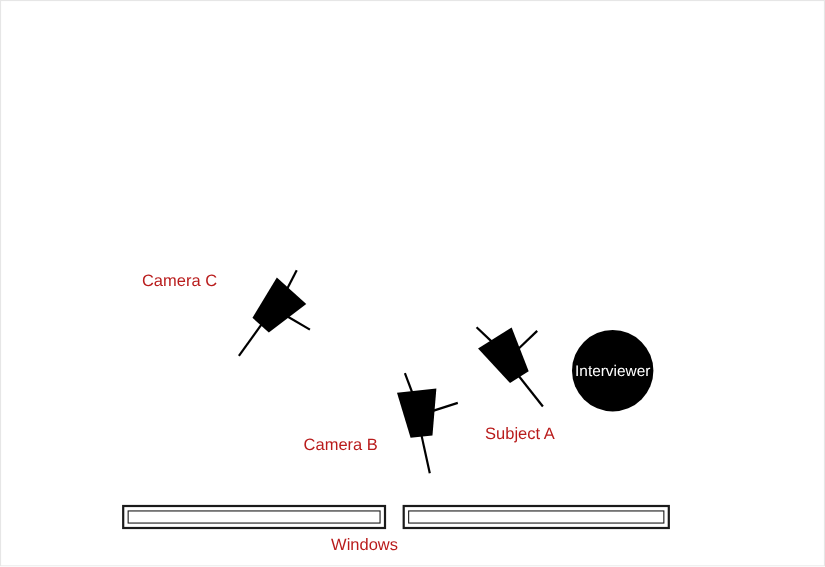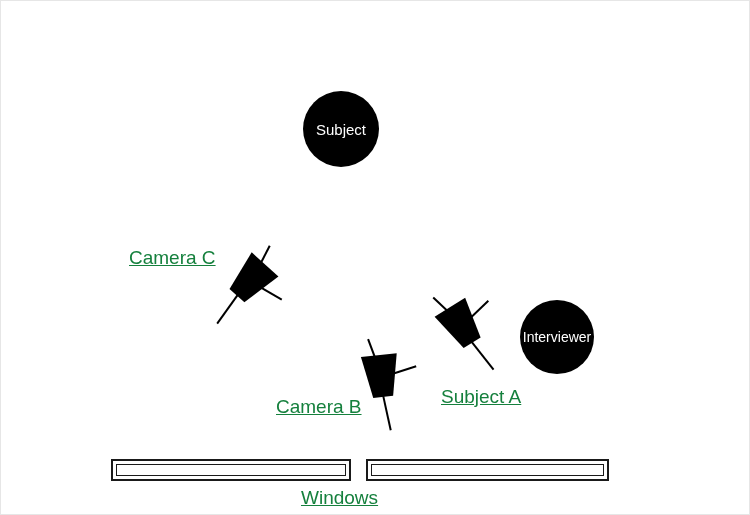--- a/index.html
+++ b/index.html
@@ -60,24 +60,23 @@
     transform-origin: 40px 41px;
   }
   .camera-b {
     left: 340px;
     top: 334px;
     transform: rotate(-6deg);
     transform-origin: 40px 41px;
   }
   .label {
     position: absolute;
-    color: #15803d;
-    font-size: 19px;
+    color: #b91c1c;
+    font-size: 15px;
     white-space: nowrap;
-    text-decoration: underline;
   }
   .label-camera-c { left: 128px; top: 246px; }
   .label-camera-b { left: 275px; top: 395px; }
   .label-camera-a { left: 440px; top: 385px; }
   .label-windows  { left: 300px; top: 486px; width: 110px; }
   .window {
     position: absolute;
     height: 22px;
     background: #ffffff;
     border: 2px solid #1a1a1a;
@@ -92,23 +91,20 @@
     border: 1px solid #1a1a1a;
   }
   .window-left  { left: 110px; top: 458px; width: 240px; }
   .window-right { left: 365px; top: 458px; width: 243px; }
 </style>
 </head>
 <body>
 
 <div class="canvas">
 
-  <div class="circle circle-subject">
-    <span>Subject</span>
-  </div>
 
   <div class="circle circle-interviewer">
     <span>Interviewer</span>
   </div>
 
   <div class="camera camera-c">
     <svg width="80" height="100" viewBox="0 0 80 100" aria-hidden="true">
       <line x1="36" y1="22" x2="31" y2="3" stroke="#000000" stroke-width="2"></line>
       <line x1="52" y1="40" x2="76" y2="35" stroke="#000000" stroke-width="2"></line>
       <line x1="40" y1="60" x2="44" y2="96" stroke="#000000" stroke-width="2"></line>

